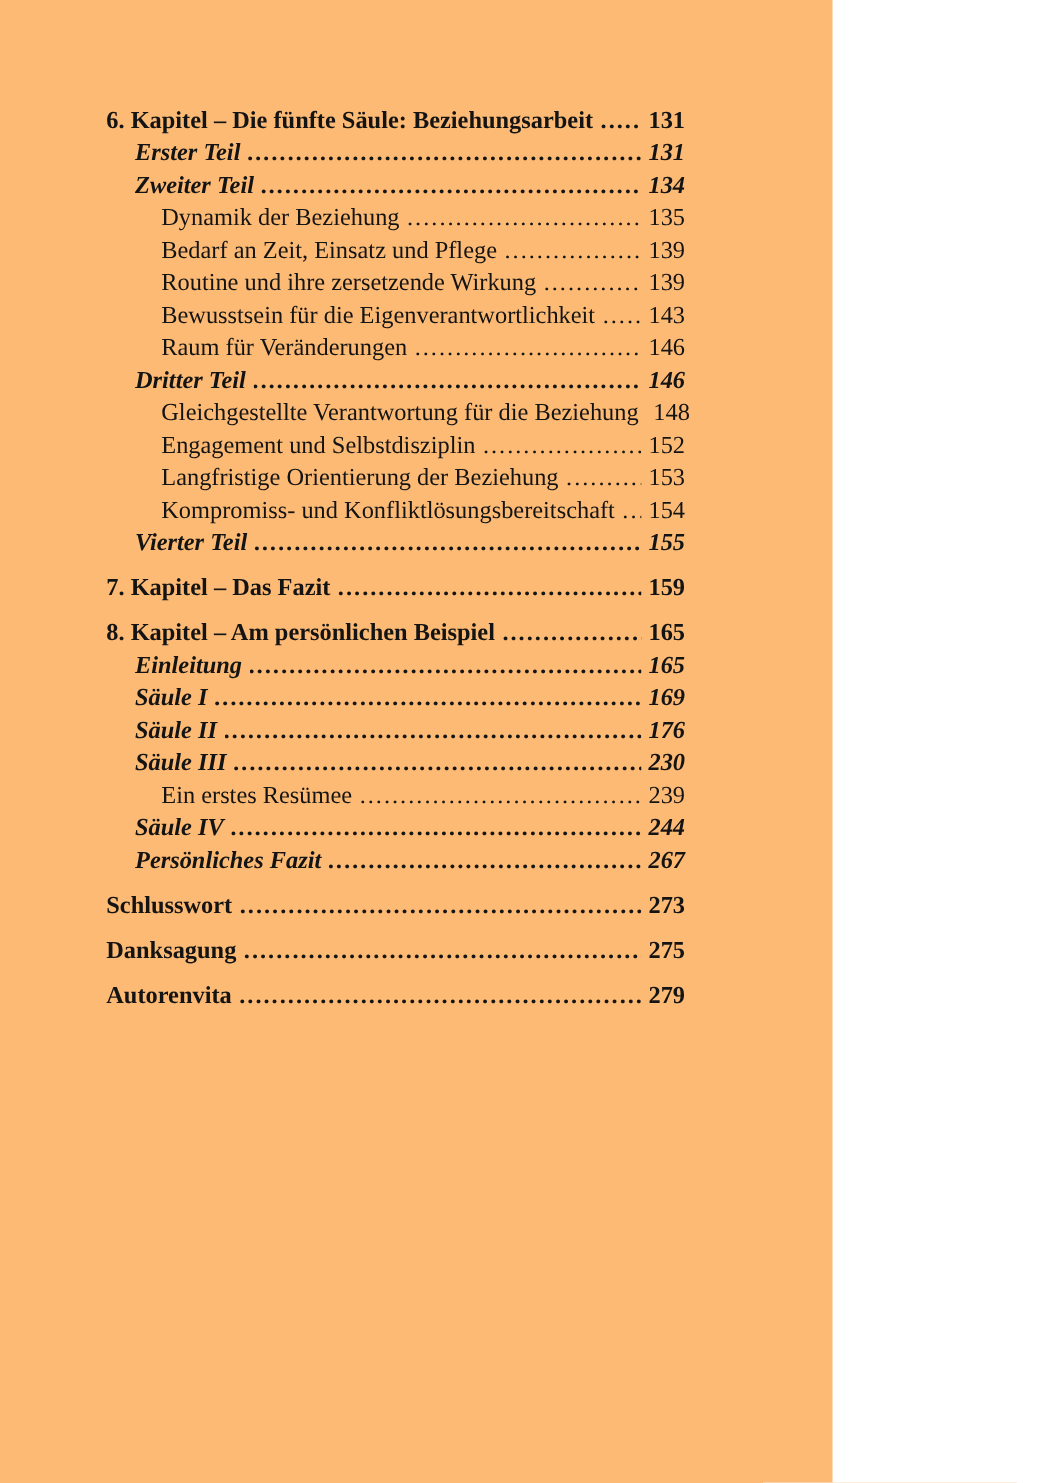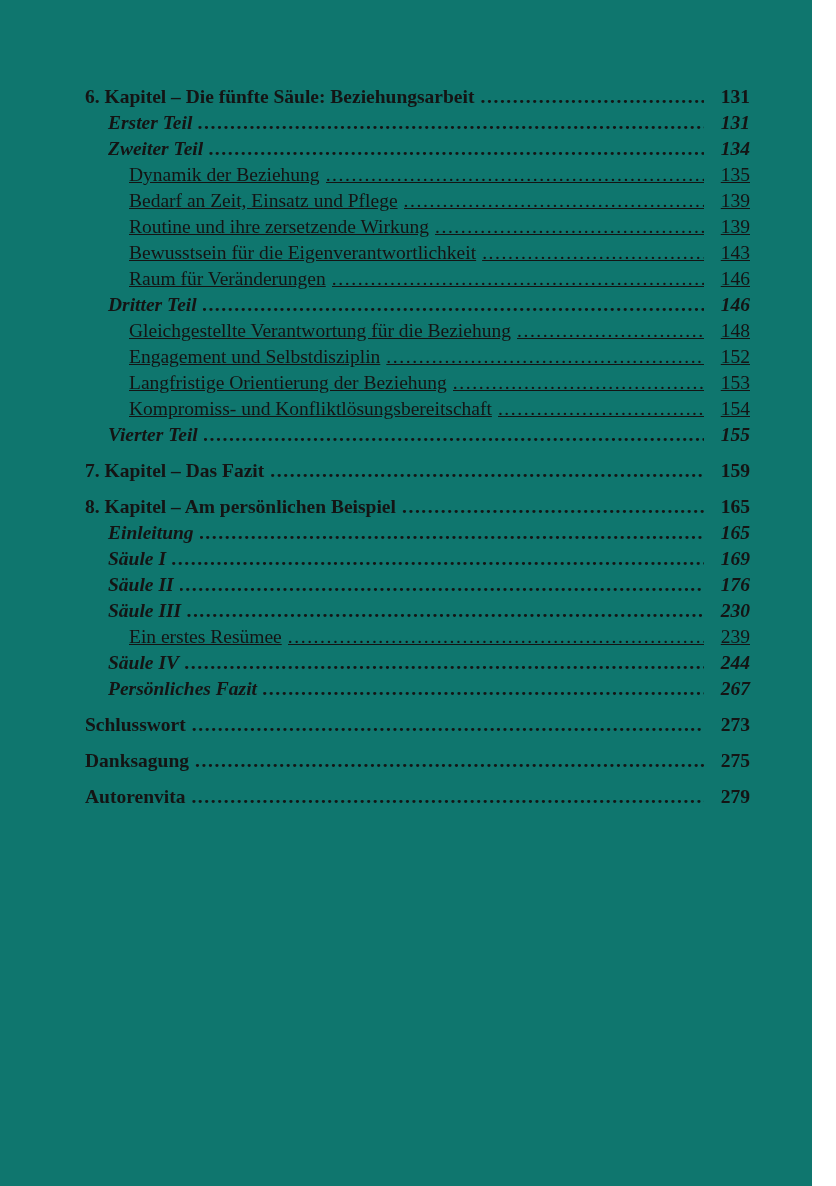--- a/index.html
+++ b/index.html
@@ -6,55 +6,55 @@
   html, body { background: #ffffff; }
   body {
     width: 836px;
     height: 1186px;
     overflow: hidden;
     font-family: "Liberation Serif", "DejaVu Serif", serif;
     color: #141414;
   }
   .page {
     position: relative;
-    width: 812px;
+    width: 666px;
     height: 1186px;
-    background: #0f766e;
-    padding: 84px 62px 0 85px;
+    background: #fdba74;
+    padding: 84px 118px 0 85px;
   }
   .toc { display: block; }
   .toc-row {
     display: flex;
     align-items: baseline;
     font-size: 19.5px;
     line-height: 26px;
     white-space: nowrap;
   }
   
   .level-1 { padding-left: 23px; justify-content: space-between; }
-  .level-2 { padding-left: 44px; text-decoration: underline; }
+  .level-2 { padding-left: 44px; }
   
   .style-chapter { font-weight: bold; }
   .style-part    { font-weight: bold; font-style: italic; }
   .style-sub     { font-weight: normal; }
   
   .toc .level-0:not(:first-child) { margin-top: 10px; }
 
   .toc-label { flex: 0 0 auto; }
   .toc-dots {
     flex: 1 1 auto;
     overflow: hidden;
     white-space: nowrap;
     margin: 0 5px 0 6px;
     letter-spacing: 1.6px;
   }
   .toc-dots::after {
     content: "..................................................................................................................................................................";
   }
-  .toc-page { flex: 0 0 auto; text-align: right; min-width: 30px; margin-left: 11px; }
+  .toc-page { flex: 0 0 auto; text-align: right; min-width: 30px; }
 </style>
 </head>
 <body>
 
 <div class="page">
   <nav class="toc">
       <div class="toc-row level-0 style-chapter">
     <span class="toc-label">6. Kapitel – Die fünfte Säule: Beziehungsarbeit</span>
     <span class="toc-dots" aria-hidden="true"></span>
     <span class="toc-page">131</span>

